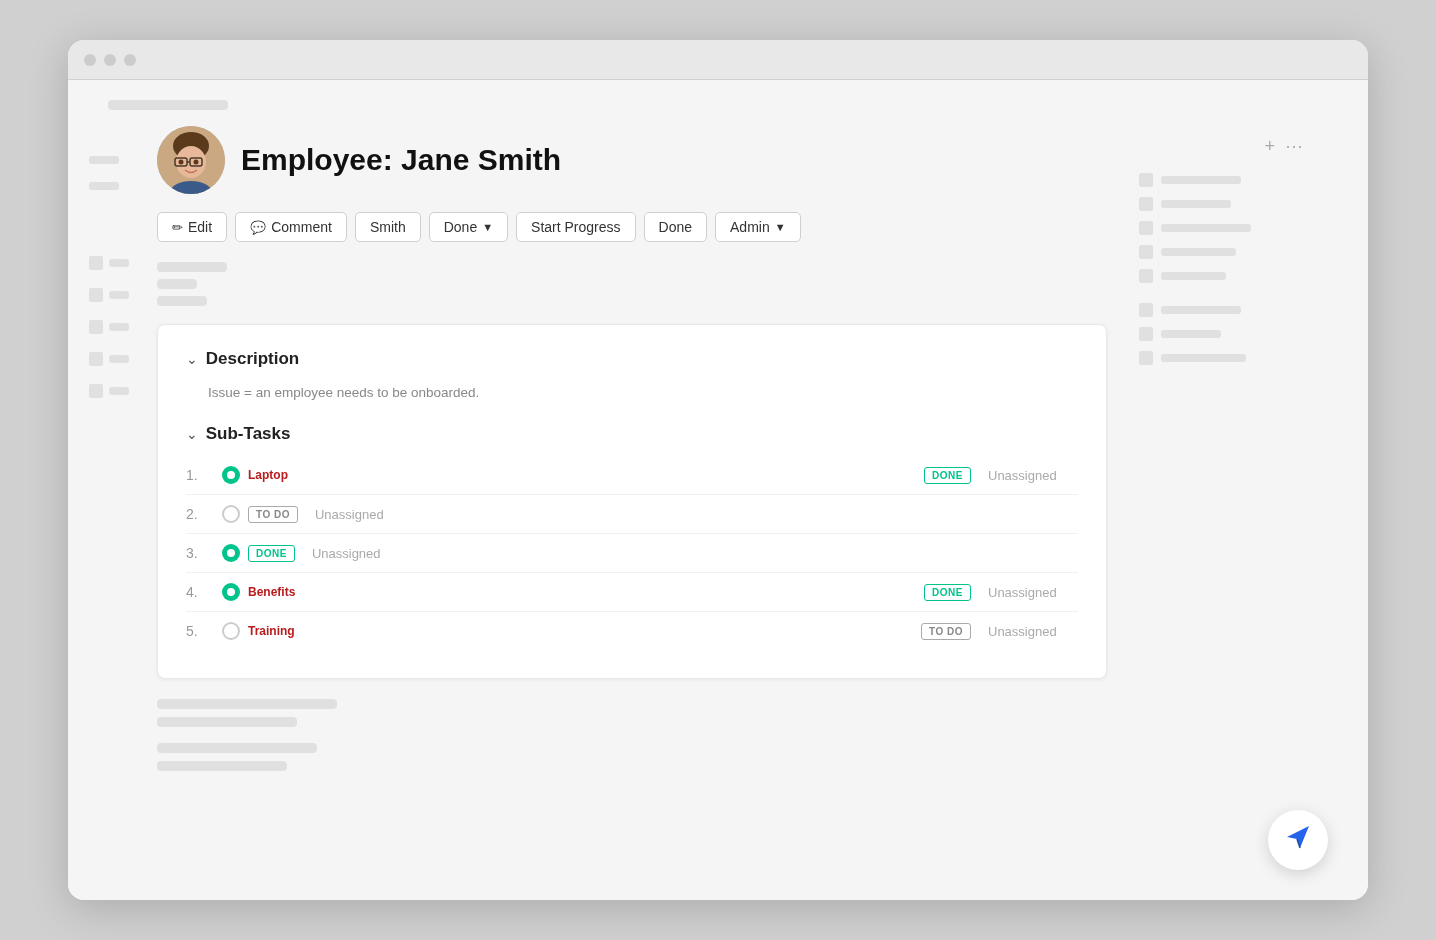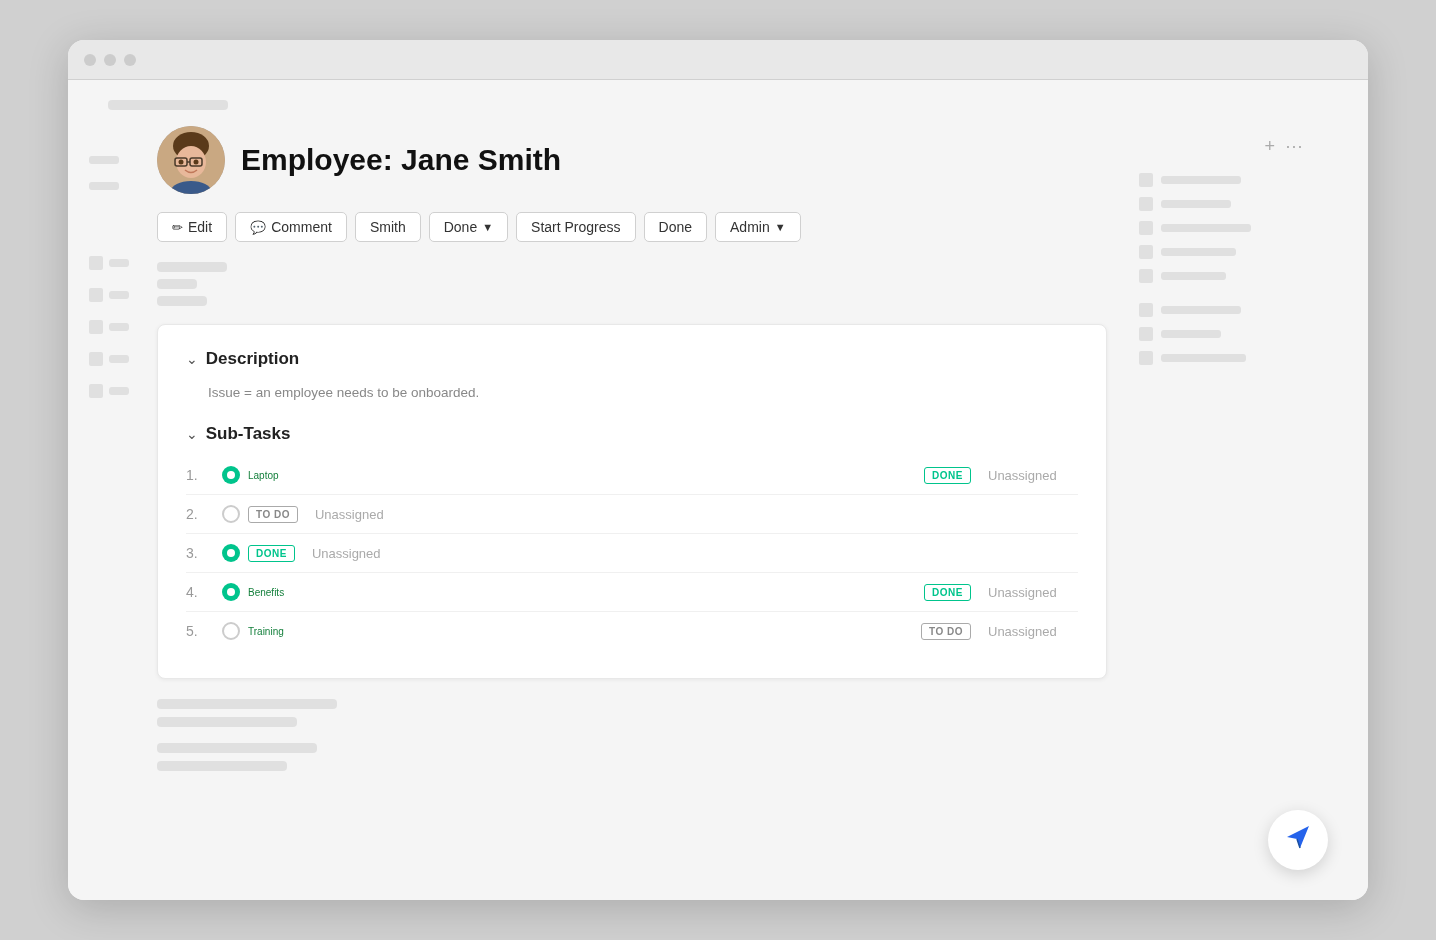--- a/index.html
+++ b/index.html
@@ -209,23 +209,23 @@
     .subtask-icon.done::after {
       content: '';
       width: 8px;
       height: 8px;
       background: #fff;
       border-radius: 50%;
     }
 
     .subtask-name {
       flex: 1;
-      font-size: 10px;
-      color: #15803d;
-      font-weight: 400;
+      font-size: 12px;
+      color: #b91c1c;
+      font-weight: 700;
       cursor: pointer;
     }
 
     .status-badge {
       font-size: 10px;
       font-weight: 700;
       padding: 2px 7px;
       border-radius: 3px;
       letter-spacing: 0.5px;
       border: 1.5px solid;

